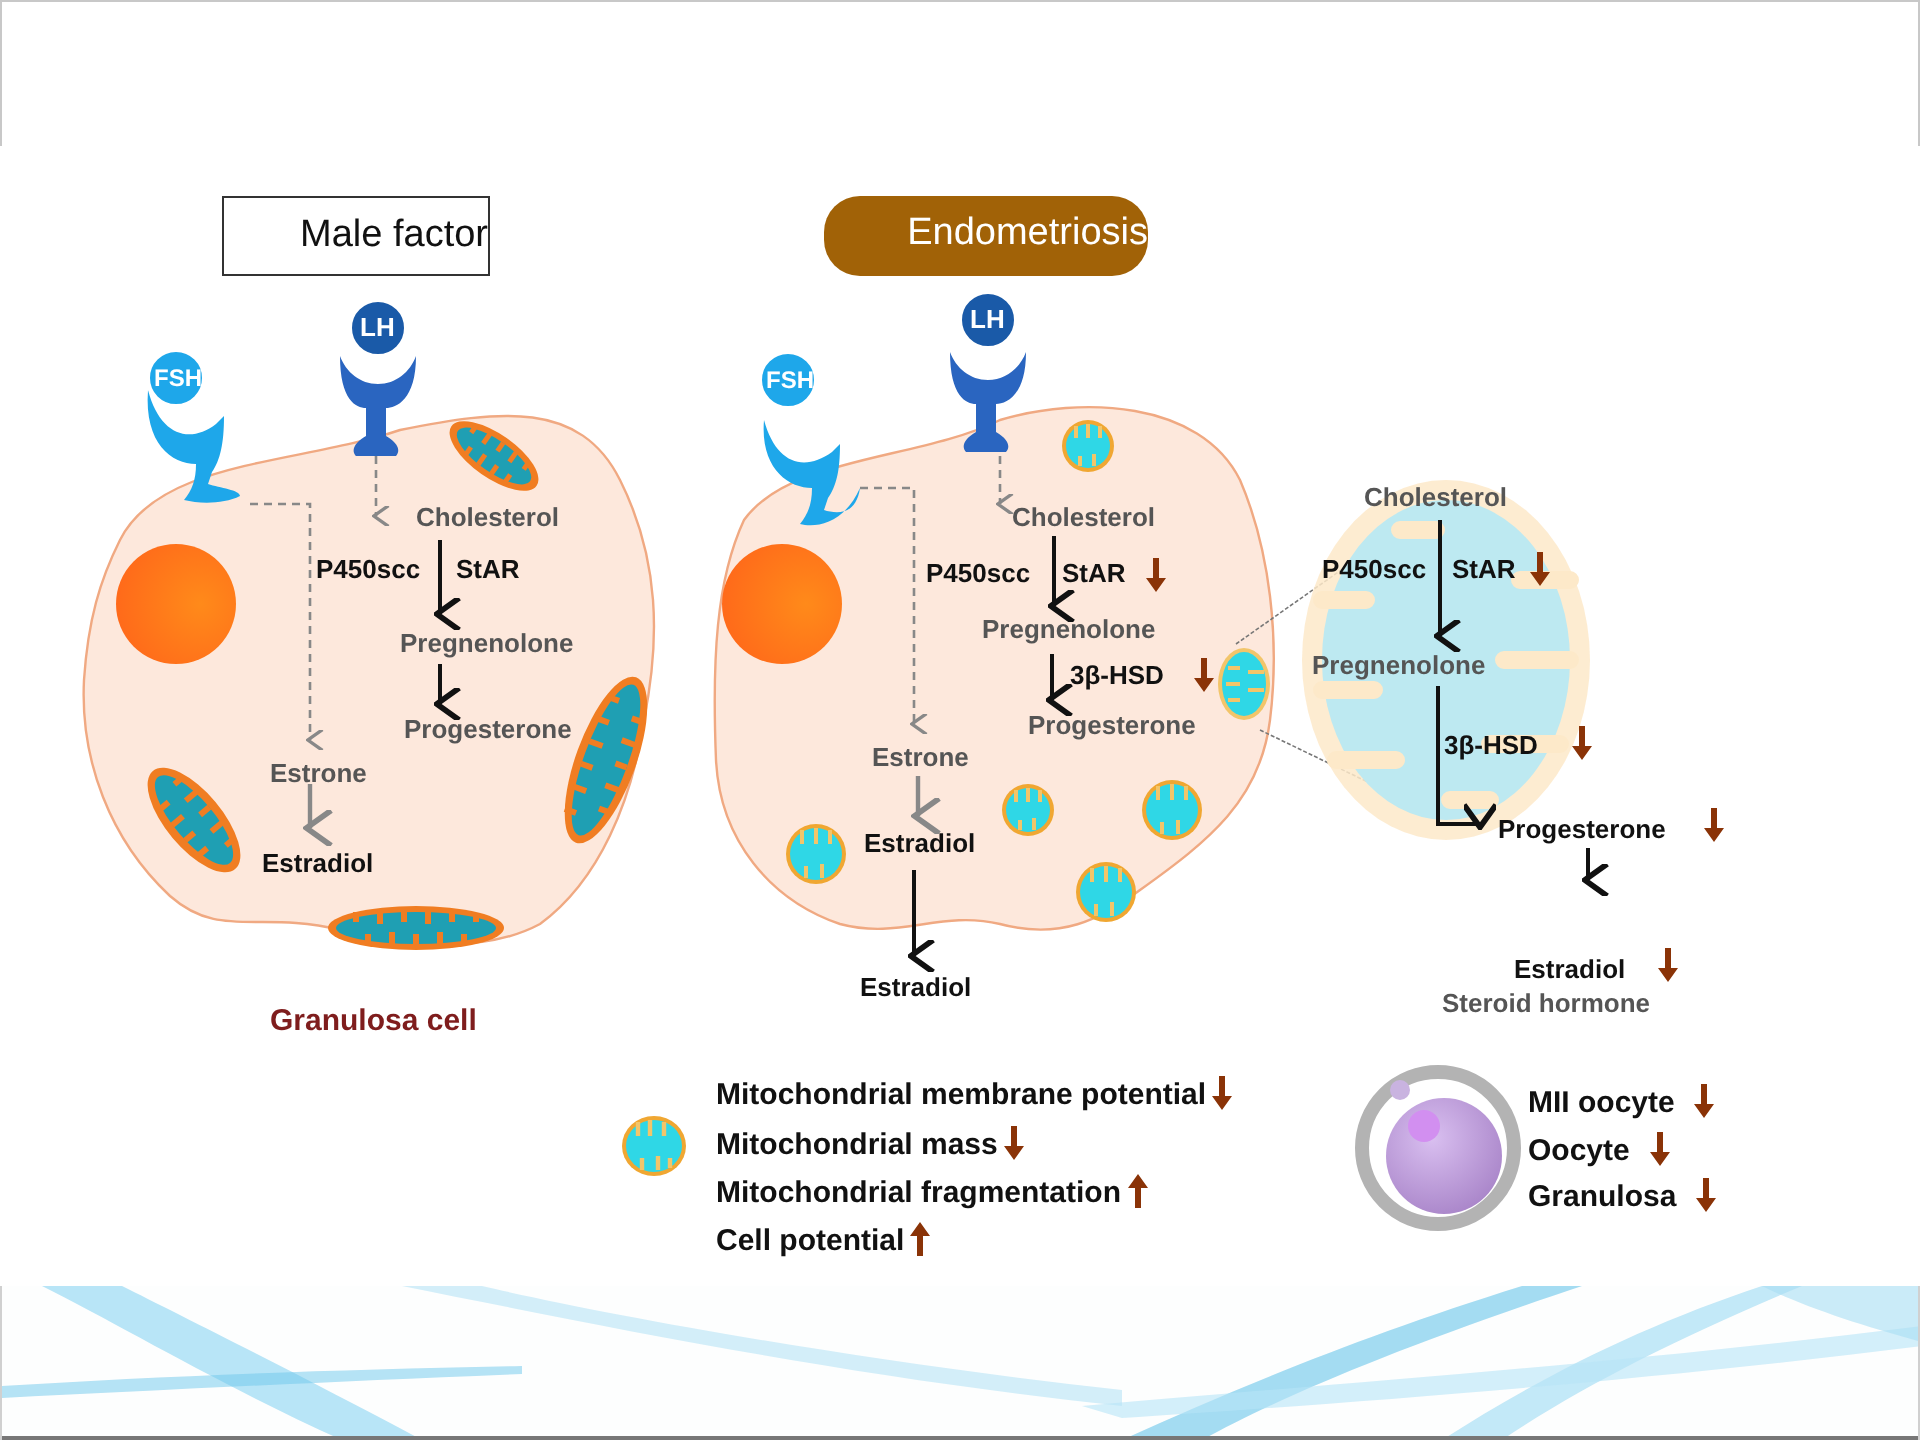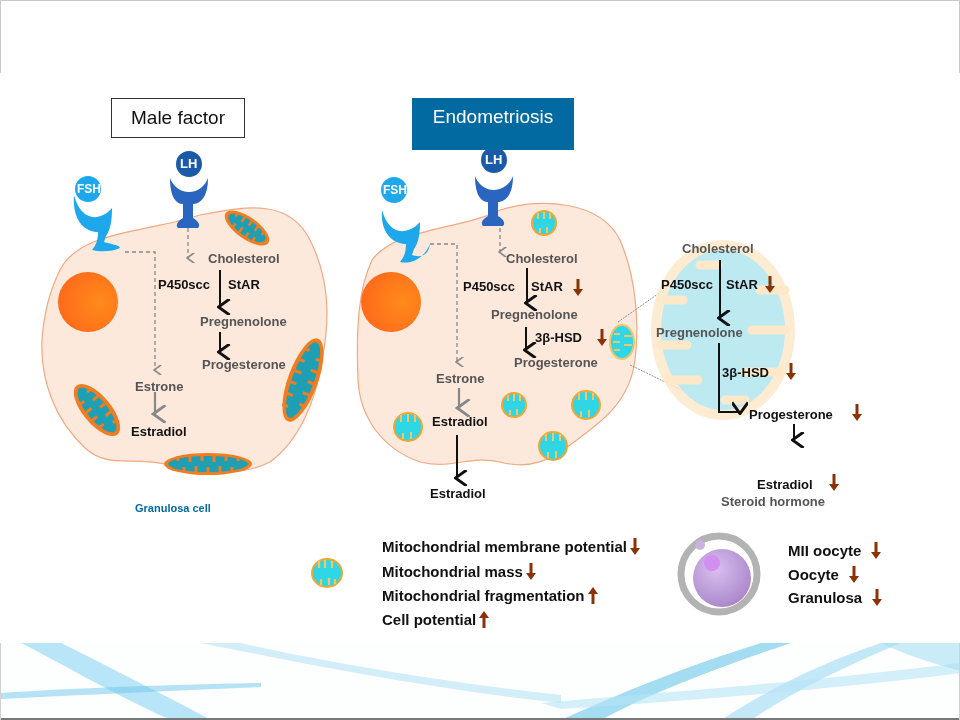--- a/index.html
+++ b/index.html
@@ -18,27 +18,27 @@
       border-left: 1px solid #d0d0d0; border-right: 1px solid #d0d0d0;
       box-sizing: border-box;
     }
     .footer-band .bottom-line {
       position: absolute; left: 0; bottom: 0; width: 100%; height: 2px; background: #777;
     }
     svg.diagram { position: absolute; left: 0; top: 0; }
     .lbl { position: absolute; white-space: nowrap; font-weight: bold; font-size: 13px; color: #111; line-height: 1; }
     .lbl.gray { color: #555; }
     .title-box {
-      position: absolute; font-size: 19px; line-height: 1; text-align: center;
+      position: absolute; font-size: 19px; line-height: 1; text-align: right;
       box-sizing: border-box; padding-top: 9px;
     }
     .title-male { left: 111px; top: 98px; width: 134px; height: 40px; border: 1.5px solid #333; color: #111; background: #fff; }
-    .title-endo { left: 412px; top: 98px; width: 162px; height: 52px; background: #0369a1; color: #fff; }
-    .caption { position: absolute; font-weight: bold; font-size: 11px; color: #0369a1; white-space: nowrap; }
-    .effect { position: absolute; font-weight: bold; font-size: 15px; color: #111; white-space: nowrap; line-height: 1; margin-left: 24px; }
+    .title-endo { left: 412px; top: 98px; width: 162px; height: 40px; background: #a16207; color: #fff; border-radius: 18px; }
+    .caption { position: absolute; font-weight: bold; font-size: 15px; color: #7f1d1d; white-space: nowrap; }
+    .effect { position: absolute; font-weight: bold; font-size: 15px; color: #111; white-space: nowrap; line-height: 1; }
     .arr-down, .arr-up {
       display: inline-block; width: 10px; height: 17px; vertical-align: -3px; margin-left: 3px;
     }
   </style>
 </head>
 <body>
 
 <div class="frame"></div>
 
 <svg class="diagram" width="960" height="720" viewBox="0 0 960 720">

